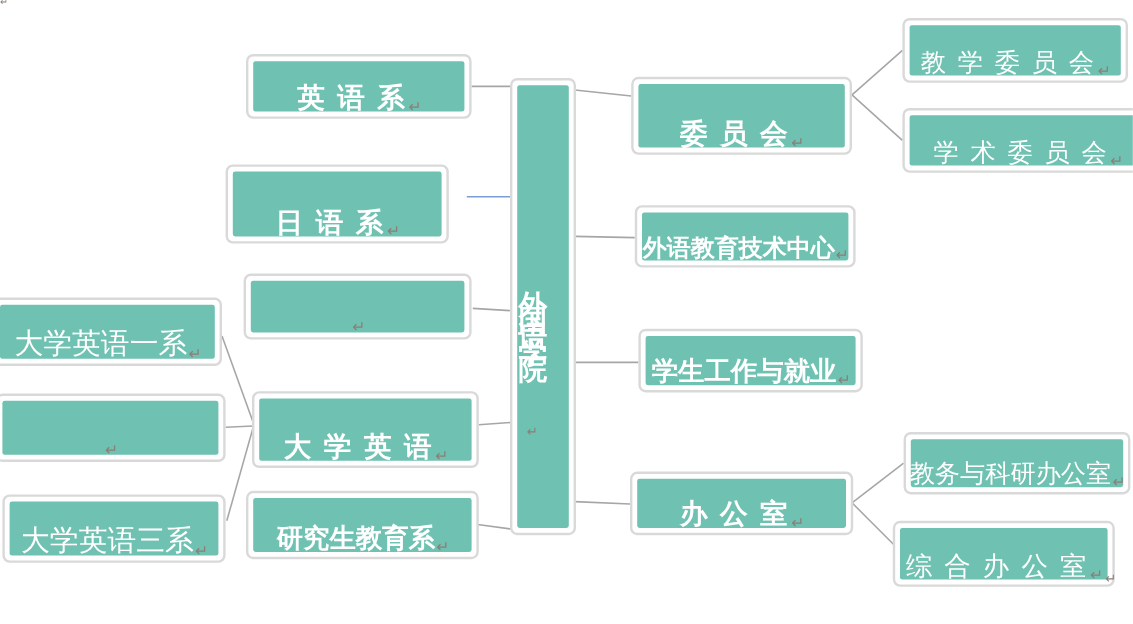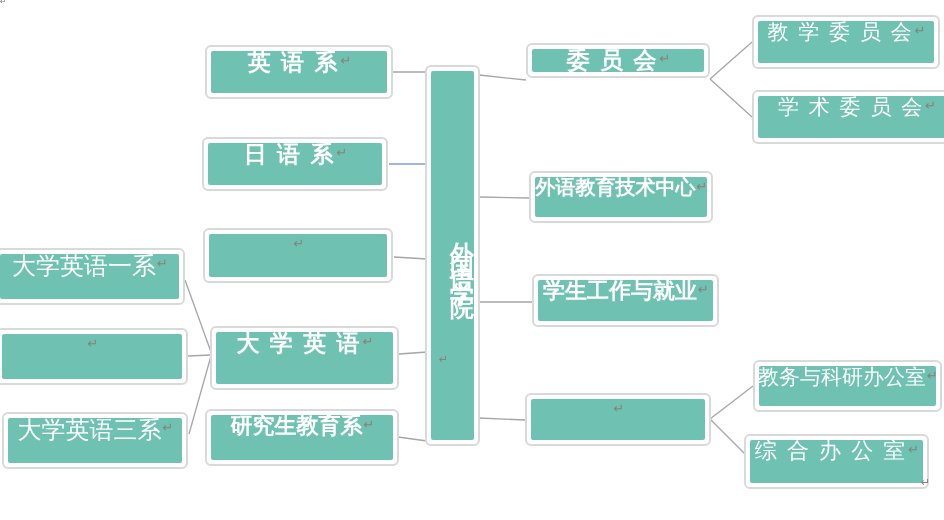--- a/index.html
+++ b/index.html
@@ -10,21 +10,21 @@
   svg.wires{position:absolute;left:0;top:0;z-index:1;}
   .edge{stroke:var(--connector,#A6A6A6);stroke-width:1.3;fill:none;}
   .edge.blue{stroke:var(--connector-blue,#7B9FD4);}
   .node{
     position:absolute;z-index:2;background:var(--box-fill,#fff);
     border:2px solid var(--box-border,#D9D9D9);border-radius:6px;
     padding:4px;box-sizing:border-box;
   }
   .inner{
     width:100%;height:100%;background:var(--node-fill,#6FC1B1);border-radius:2px;
-    display:flex;align-items:flex-start;justify-content:center;
+    display:flex;align-items:flex-end;justify-content:center;
     color:var(--node-text,#fff);line-height:1;
   }
   .lbl{white-space:pre;}
   .bold .lbl{font-weight:bold;}
   .spaced .lbl{letter-spacing:2px;}
   .rmark{
     color:var(--mark,#8A8078);font-size:13px;font-weight:normal;line-height:1;
     font-family:"DejaVu Sans",sans-serif;
   }
   .inner .rmark{position:relative;top:3px;left:1px;}
@@ -61,21 +61,21 @@
   </div>
   <span class="rmark root-mark">↵</span>
 </div>
 
 <div class="node bold spaced" style="left:205px;top:45px;width:188px;height:54px;font-size:23px">
   <div class="inner">
       <span class="lbl">英 语 系</span>
       <span class="rmark">↵</span>
     </div>
 </div>
-<div class="node bold spaced" style="left:202px;top:137px;width:186px;height:54px;font-size:23px">
+<div class="node bold spaced" style="left:188px;top:137px;width:186px;height:66px;font-size:23px">
   <div class="inner">
       <span class="lbl">日 语 系</span>
       <span class="rmark">↵</span>
     </div>
 </div>
 <div class="node bold spaced" style="left:203px;top:228px;width:190px;height:55px;font-size:23px">
   <div class="inner">
       <span class="rmark">↵</span>
     </div>
 </div>
@@ -103,21 +103,21 @@
       <span class="rmark">↵</span>
     </div>
 </div>
 <div class="node" style="left:2px;top:412px;width:186px;height:57px;font-size:24px">
   <div class="inner">
       <span class="lbl">大学英语三系</span>
       <span class="rmark">↵</span>
     </div>
 </div>
 
-<div class="node bold spaced" style="left:526px;top:43px;width:184px;height:35px;font-size:23px">
+<div class="node bold spaced" style="left:526px;top:64px;width:184px;height:65px;font-size:23px">
   <div class="inner">
       <span class="lbl">委 员 会</span>
       <span class="rmark">↵</span>
     </div>
 </div>
 <div class="node spaced" style="left:752px;top:15px;width:188px;height:54px;font-size:21px">
   <div class="inner">
       <span class="lbl">教 学 委 员 会</span>
       <span class="rmark">↵</span>
     </div>
@@ -135,20 +135,21 @@
     </div>
 </div>
 <div class="node bold" style="left:532px;top:274px;width:187px;height:53px;font-size:22px">
   <div class="inner">
       <span class="lbl">学生工作与就业</span>
       <span class="rmark">↵</span>
     </div>
 </div>
 <div class="node bold spaced" style="left:525px;top:393px;width:186px;height:53px;font-size:23px">
   <div class="inner">
+      <span class="lbl">办 公 室</span>
       <span class="rmark">↵</span>
     </div>
 </div>
 <div class="node" style="left:753px;top:360px;width:189px;height:52px;font-size:21px">
   <div class="inner">
       <span class="lbl">教务与科研办公室</span>
       <span class="rmark">↵</span>
     </div>
 </div>
 <div class="node spaced" style="left:744px;top:434px;width:185px;height:55px;font-size:22px">

